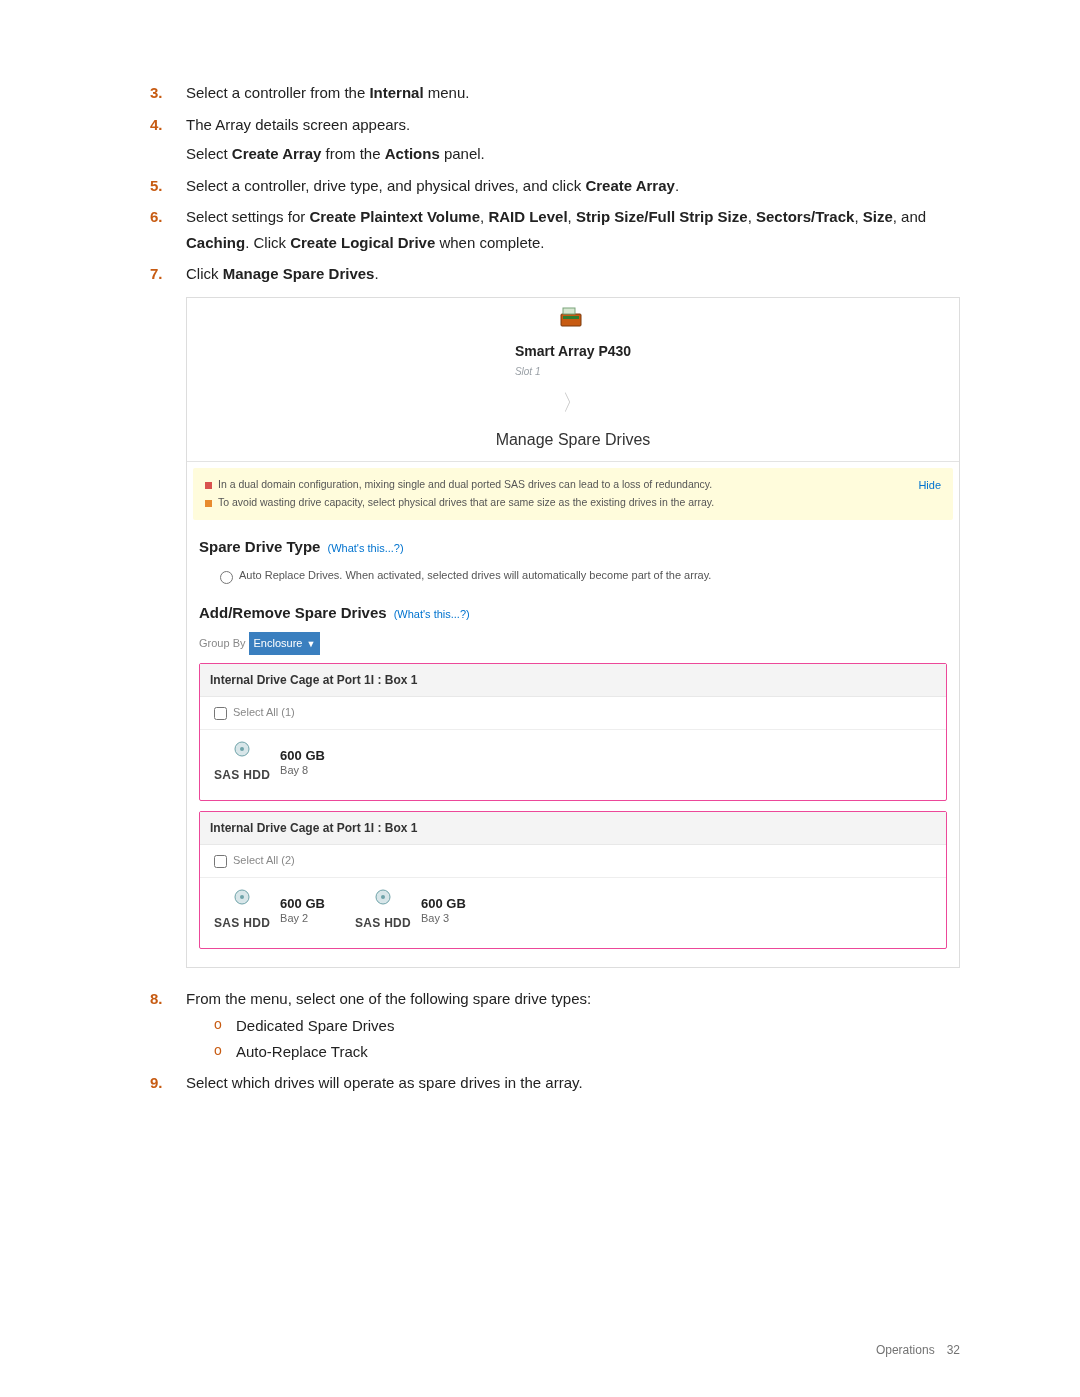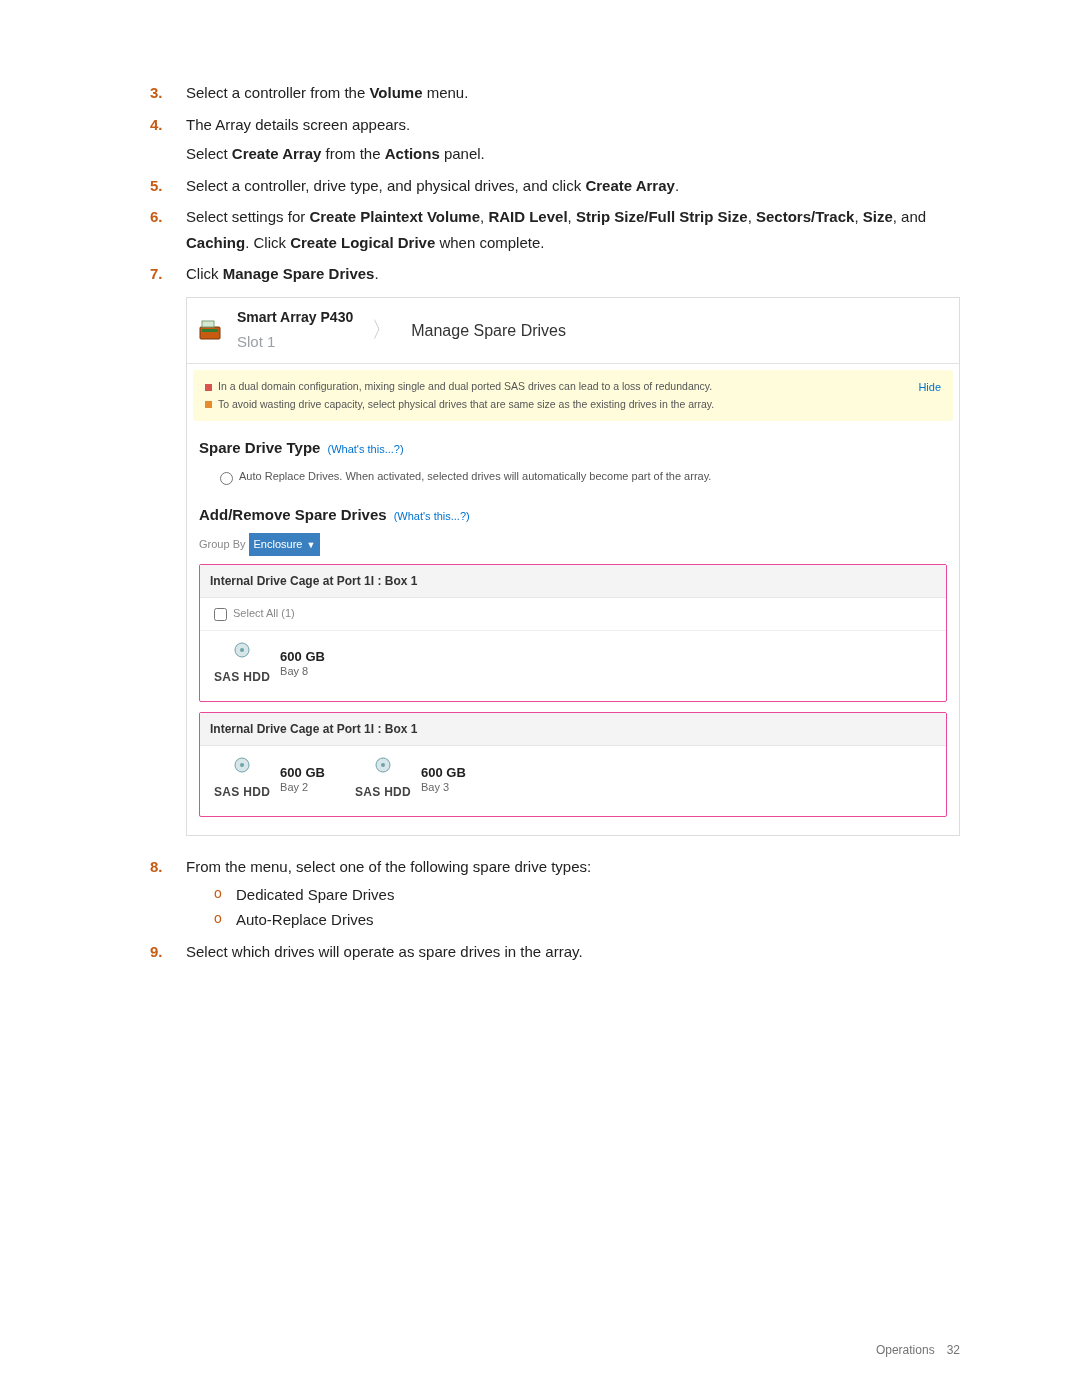--- a/index.html
+++ b/index.html
@@ -67,30 +67,31 @@
     font-family: Arial, Helvetica, sans-serif;
     font-size: 11px;
     color: #444;
   }
   .mock-header {
     display: flex;
     align-items: center;
     gap: 12px;
     padding: 8px 12px;
     border-bottom: 1px solid #e3e3e3;
+    flex-direction: column;
   }
   .mock-icon {
     width: 26px;
     height: 22px;
     display: inline-flex;
     align-items: center;
     justify-content: center;
   }
   .crumb-main { font-weight: bold; font-size: 14px; color: #222; }
-  .crumb-sub { font-size: 15px; color: #9aa0a6; }
+  .crumb-sub { font-size: 10px; color: #9aa0a6; font-style: italic; }
   .chevron { color: #c8c8c8; font-size: 22px; line-height: 1; padding: 0 6px; }
   .crumb-page { font-size: 16px; color: #333; }
 
   .mock-notice {
     background: #fffcdc;
     margin: 6px;
     padding: 8px 12px;
     border-radius: 2px;
     font-size: 10.5px;
     color: #555;
@@ -182,21 +183,21 @@
 </head>
 <body>
 
 <div class="page">
 
   <ol class="steps">
 
     <li>
       <span class="num">3.</span>
       <span class="body">
-        <span>Select a controller from the </span><span class="b">Volume</span><span> menu.</span>
+        <span>Select a controller from the </span><span class="b">Internal</span><span> menu.</span>
       </span>
     </li>
 
     <li>
       <span class="num">4.</span>
       <span class="body">
         <p>The Array details screen appears.</p>
         <p>
           <span>Select </span><span class="b">Create Array</span><span> from the </span><span class="b">Actions</span><span> panel.</span>
         </p>
@@ -288,20 +289,23 @@
                 <div class="drive-text">
                   <div class="drive-size">600 GB</div>
                   <div class="drive-bay">Bay 8</div>
                 </div>
               </div>
             </div>
           </div>
 
           <div class="enclosure">
             <div class="enc-title">Internal Drive Cage at Port 1I : Box 1</div>
+            <div class="enc-selectall">
+              <input type="checkbox" style=""><span>Select All (2)</span>
+            </div>
             <div class="enc-drives">
               <div class="drive">
                 <div class="drive-icon-col">
                   <span>
                     <svg width="18" height="18" viewBox="0 0 18 18">
                         <circle cx="9" cy="9" r="7" fill="#d8e6e9" stroke="#6fa3a9"></circle>
                         <circle cx="9" cy="9" r="2" fill="#6fa3a9"></circle>
                       </svg>
                   </span>
                   <span class="drive-icon-label">SAS HDD</span>
@@ -332,21 +336,21 @@
         </div>
       </div>
     </li>
 
     <li>
       <span class="num">8.</span>
       <span class="body">
         <span>From the menu, select one of the following spare drive types:</span>
         <ul class="sub">
           <li><span class="bullet">o</span><span>Dedicated Spare Drives</span></li>
-          <li><span class="bullet">o</span><span>Auto-Replace Drives</span></li>
+          <li><span class="bullet">o</span><span>Auto-Replace Track</span></li>
         </ul>
       </span>
     </li>
 
     <li>
       <span class="num">9.</span>
       <span class="body">
         <span>Select which drives will operate as spare drives in the array.</span>
       </span>
     </li>

